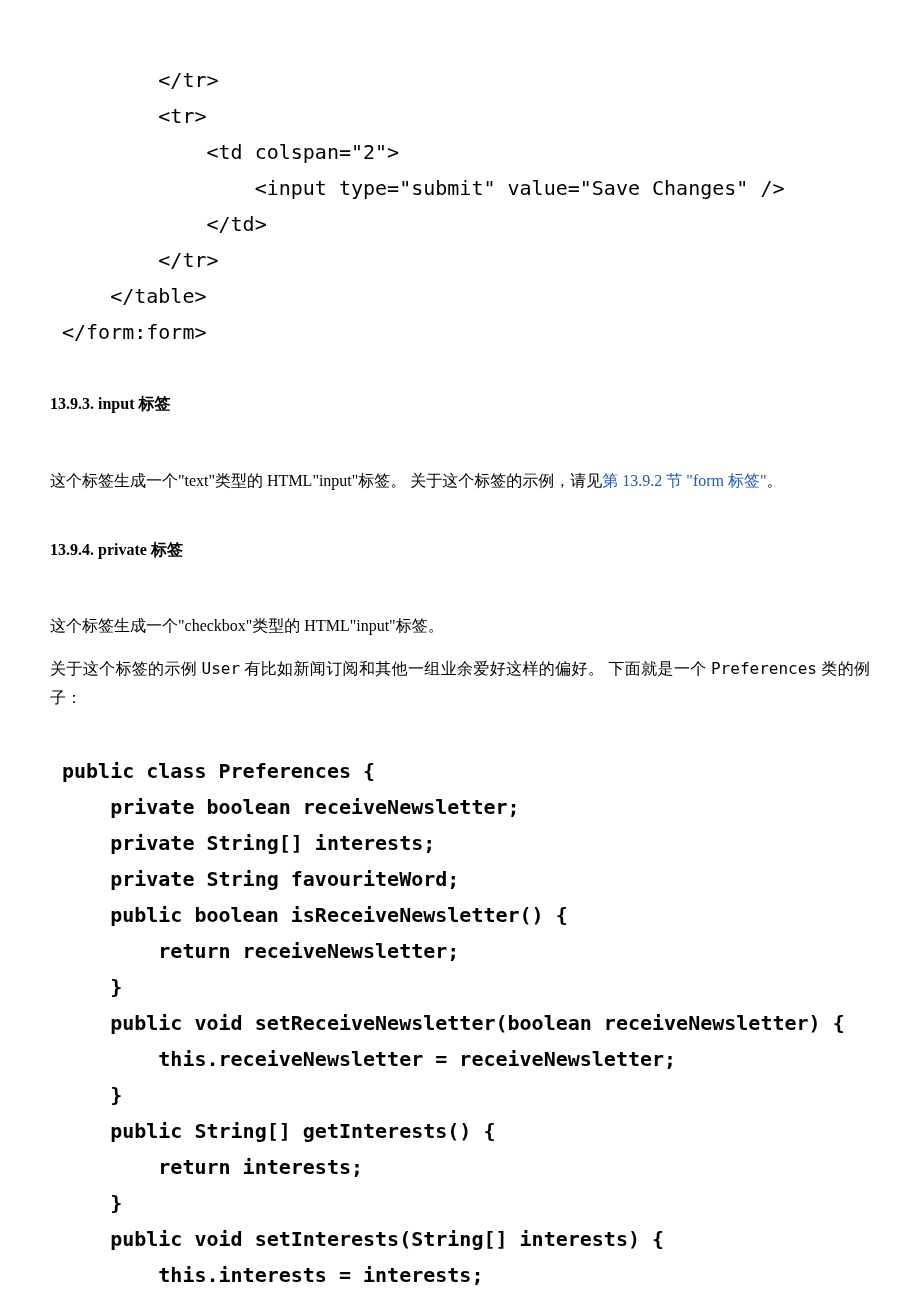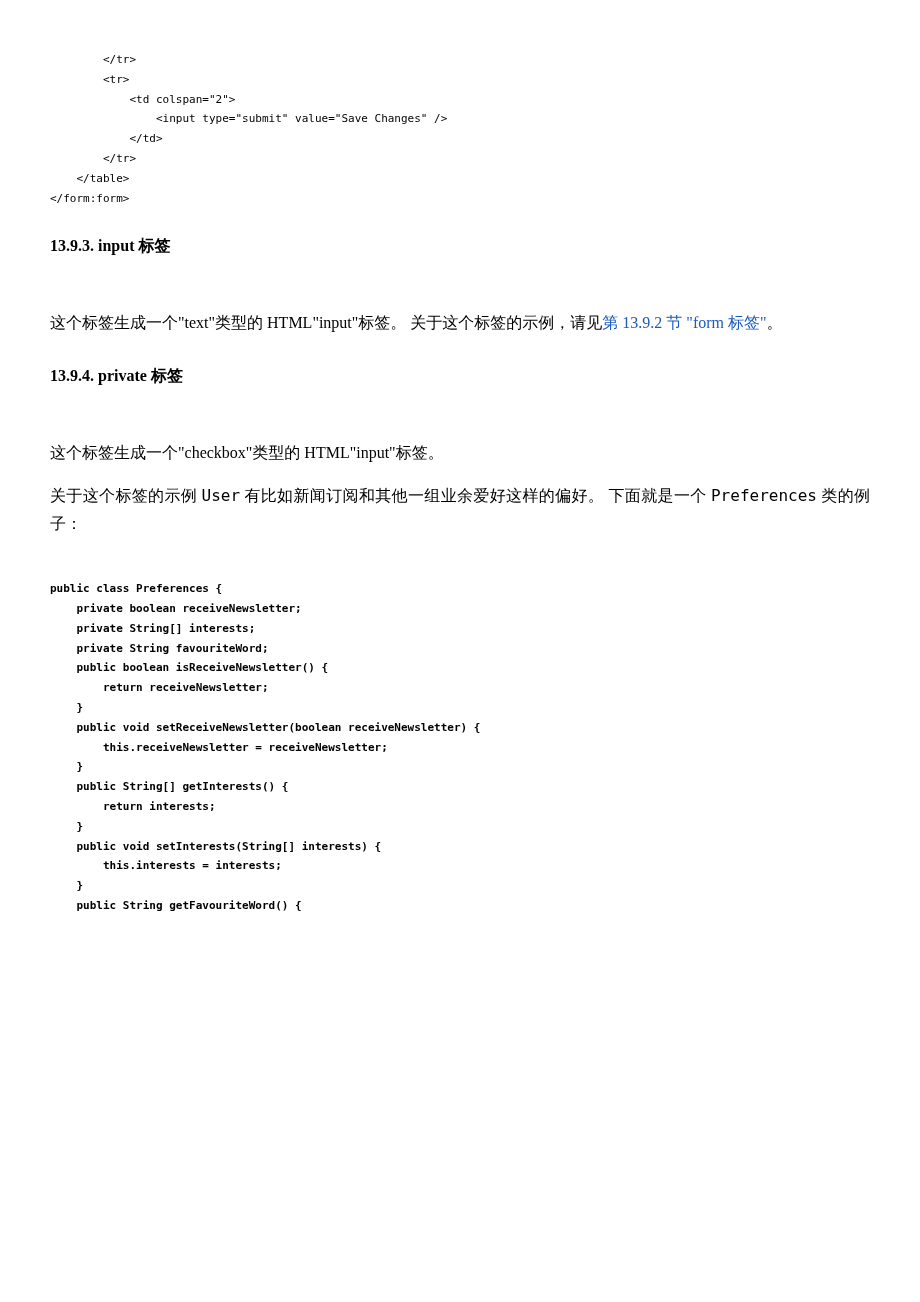--- a/index.html
+++ b/index.html
@@ -8,29 +8,29 @@
     font-family: "Times New Roman", "SimSun", serif;
     font-size: 16px;
     color: #000;
     background: #fff;
     line-height: 1.8;
     width: 920px;
     box-sizing: border-box;
   }
   pre {
     font-family: "SimSun", "NSimSun", "FangSong", monospace;
-    font-size: 11px;
+    font-size: 20px;
     white-space: pre;
-    margin: 0;
+    margin: 12px;
     line-height: 1.8;
   }
   .heading {
     font-weight: bold;
     font-size: 16px;
-    margin-top: 24px;
+    margin-top: 40px;
     margin-bottom: 48px;
   }
   .mono-inline {
     font-family: "SimSun", "NSimSun", "FangSong", monospace;
   }
   p {
     margin: 0 0 14px 0;
     text-align: justify;
   }
   a.link {

